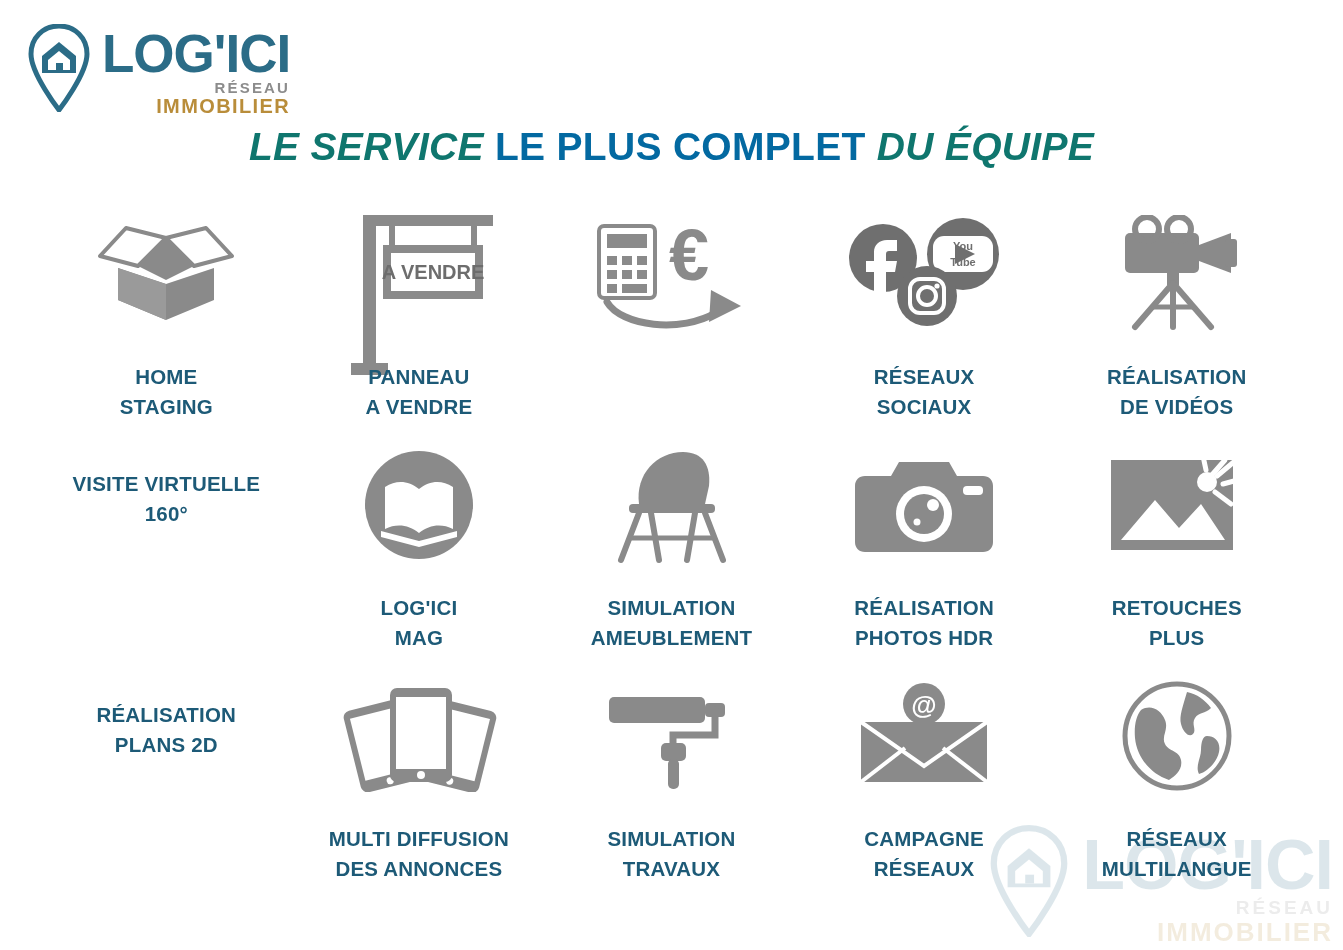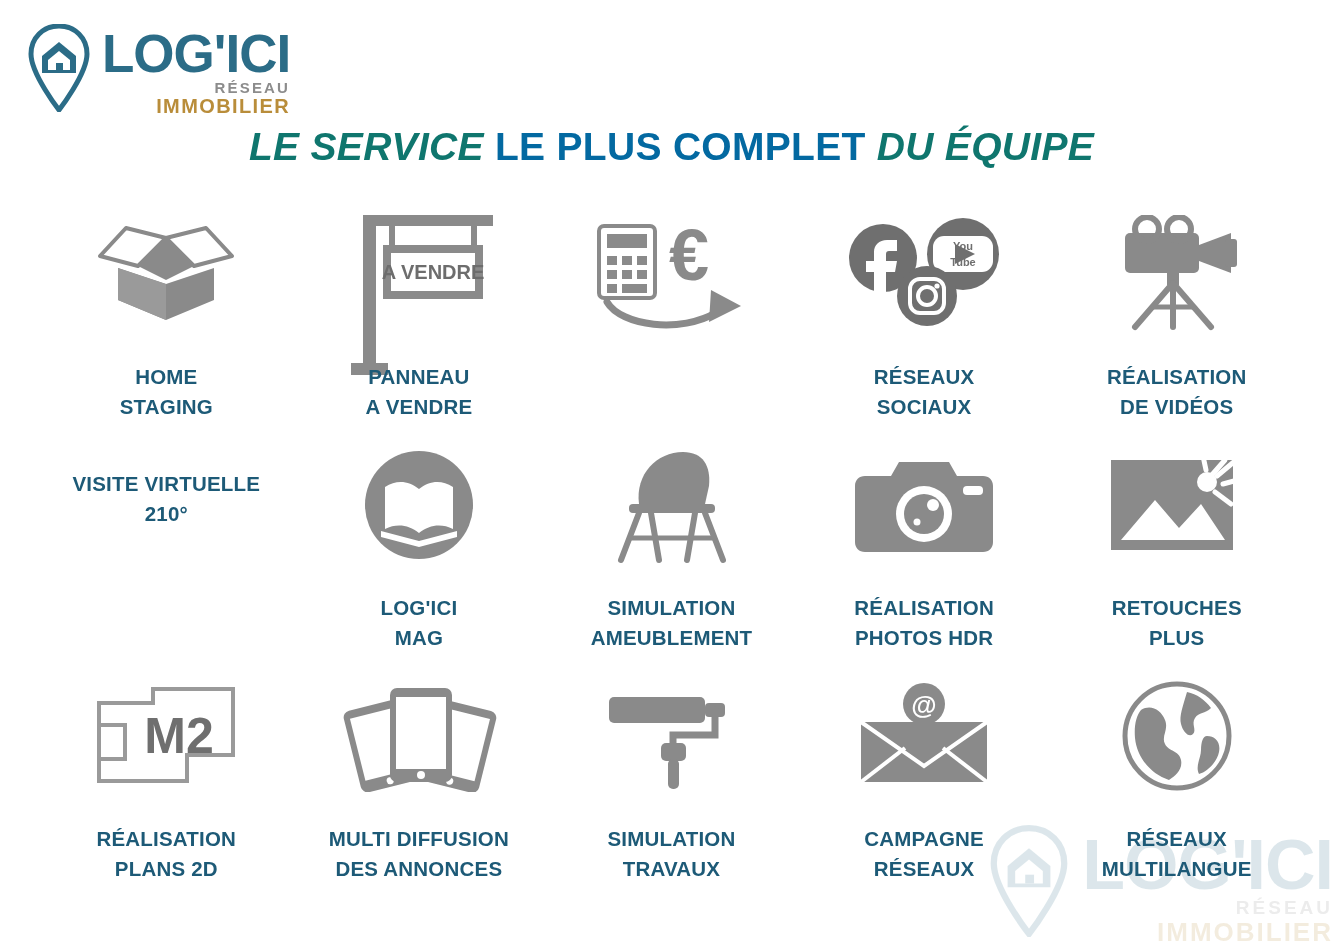--- a/index.html
+++ b/index.html
@@ -225,21 +225,21 @@
         <path d="M74 68 L74 112" stroke="#8a8a8a" stroke-width="6" stroke-linecap="round" fill="none"></path>
         <path d="M52 92 L96 92" stroke="#8a8a8a" stroke-width="5" fill="none"></path>
       </svg>
     </div>
     <div class="cell-label">RÉALISATION
 DE VIDÉOS</div>
   </div>
 
   <div class="cell">
     <div class="cell-label">VISITE VIRTUELLE
-210°</div>
+160°</div>
   </div>
 
   <div class="cell">
     <div class="icon-wrap">
       <svg width="112" height="112" viewBox="0 0 112 112">
         <circle cx="56" cy="56" r="54" fill="#8a8a8a"></circle>
         <path d="M22 38 C34 30 46 32 56 40 L56 84 C46 76 34 74 22 80 Z" fill="#ffffff"></path>
         <path d="M90 38 C78 30 66 32 56 40 L56 84 C66 76 78 74 90 80 Z" fill="#ffffff"></path>
         <path d="M18 82 L56 92 L94 82 L94 88 L56 98 L18 88 Z" fill="#ffffff"></path>
       </svg>
@@ -292,27 +292,20 @@
           <path d="M96 4 L99 18"></path>
           <path d="M134 4 L110 24"></path>
         </g>
       </svg>
     </div>
     <div class="cell-label">RETOUCHES
 PLUS</div>
   </div>
 
   <div class="cell">
-    <div class="icon-wrap">
-      <svg width="150" height="110" viewBox="0 0 150 110">
-        <path d="M8 22 L62 22 L62 8 L142 8 L142 74 L96 74 L96 100 L8 100 Z" fill="none" stroke="#9a9a9a" stroke-width="4"></path>
-        <path d="M8 44 L34 44 L34 78 L8 78" fill="none" stroke="#9a9a9a" stroke-width="4"></path>
-        <text x="88" y="72" text-anchor="middle" font-family="Liberation Sans, sans-serif" font-size="50" font-weight="bold" fill="#6f6f6f">M2</text>
-      </svg>
-    </div>
     <div class="cell-label">RÉALISATION
 PLANS 2D</div>
   </div>
 
   <div class="cell">
     <div class="icon-wrap">
       <svg width="170" height="112" viewBox="0 0 170 112">
         <g transform="rotate(-14 46 60)">
           <rect x="16" y="24" width="60" height="84" rx="7" fill="#8a8a8a"></rect>
           <rect x="22" y="32" width="48" height="64" fill="#ffffff"></rect>

